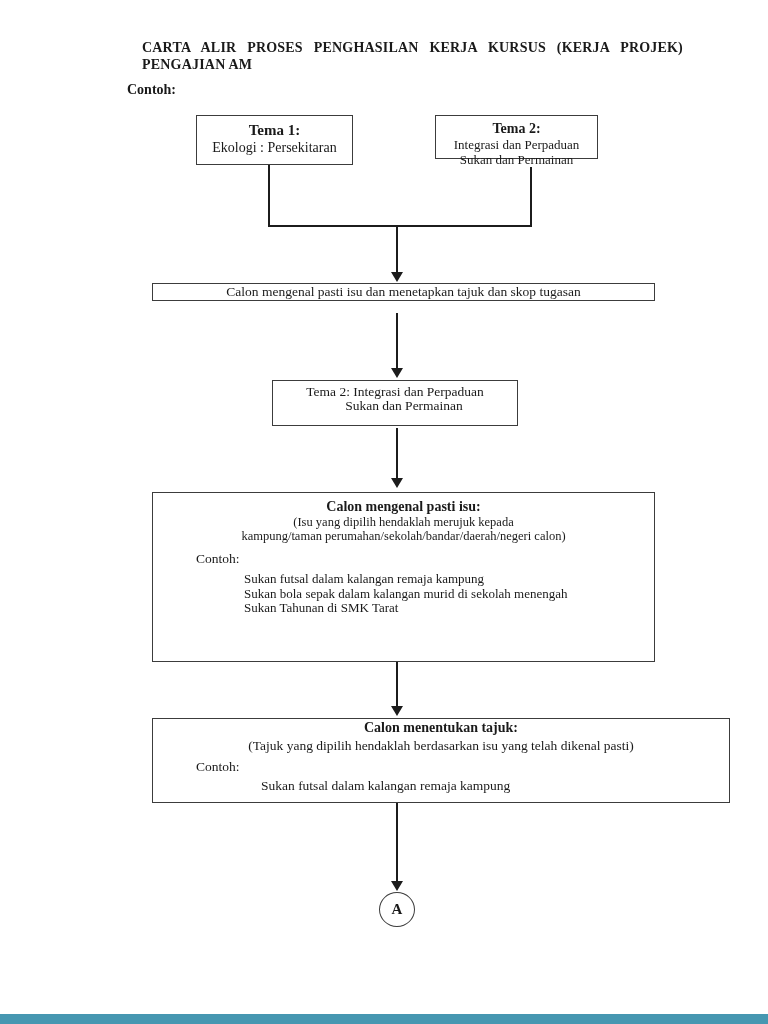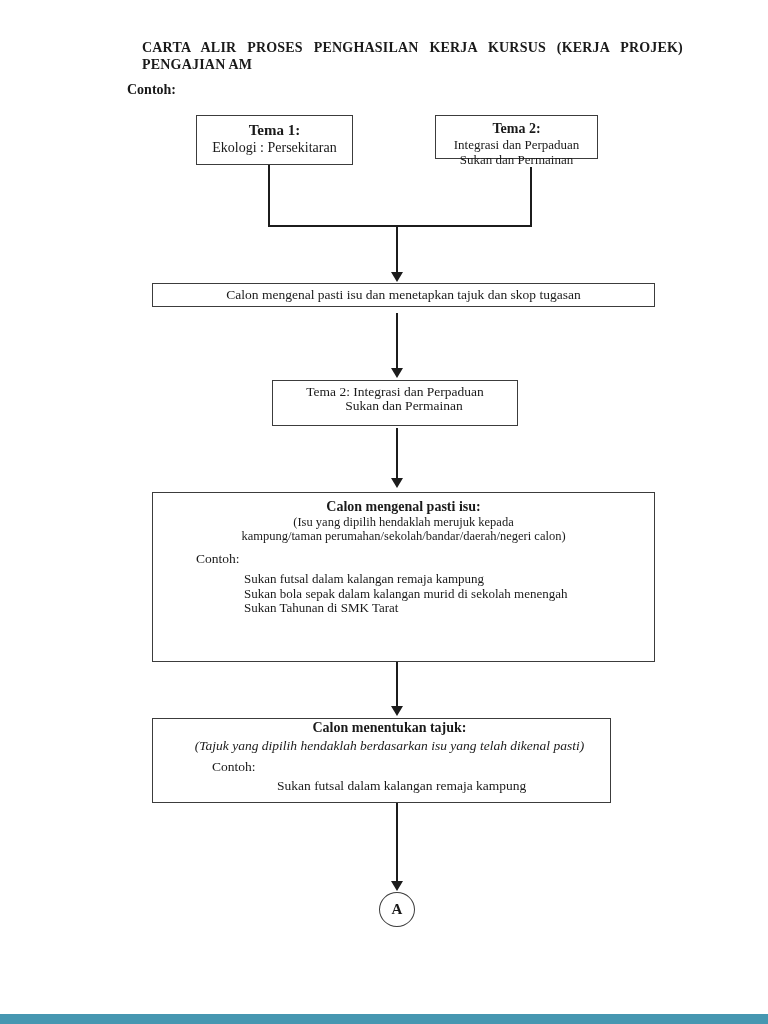--- a/index.html
+++ b/index.html
@@ -45,44 +45,44 @@
   .fbox .b-title { font-weight: bold; }
   
   .box-tema1 { left: 196px; top: 115px; width: 157px; height: 50px; padding-top: 5px; }
   .box-tema1 .b-title { font-size: 15px; line-height: 18px; }
   .box-tema1 .b-line  { font-size: 14px; line-height: 17px; }
   .box-tema2 { left: 435px; top: 115px; width: 163px; height: 44px; padding-top: 4px; }
   .box-tema2 .b-title { font-size: 14px; line-height: 17px; }
   .box-tema2 .b-line  { font-size: 13px; line-height: 15px; }
   
   .box-step1 {
-    left: 152px; top: 283px; width: 503px; height: 24px;
+    left: 152px; top: 283px; width: 503px; height: 18px;
     display: flex; align-items: center; justify-content: center;
     font-size: 13.5px;
   }
   
   .box-step2 { left: 272px; top: 380px; width: 246px; height: 46px; padding-top: 4px; }
   .box-step2 .b-title { font-size: 14px; line-height: 15px; }
   .box-step2 .b-line  { font-size: 13.5px; line-height: 14px; }
   .box-step2 .shift-r { padding-left: 18px; }
   
   .box-step3 { left: 152px; top: 492px; width: 503px; height: 170px; padding-top: 6px; }
   .box-step3 .b-title { font-size: 14px; line-height: 16px; }
   .box-step3 .b-note  { font-size: 12.5px; line-height: 14px; }
   .box-step3 .b-contoh {
     text-align: left; margin: 9px 0 0 43px;
     font-size: 13.5px; line-height: 14px;
   }
   .box-step3 .b-items { margin-top: 6px; text-align: left; }
   .box-step3 .b-item  { margin-left: 91px; font-size: 13px; line-height: 14.5px; }
   .box-step3 .b-item.wide { margin-left: 55px; }
   
-  .box-step4 { left: 152px; top: 718px; width: 459px; height: 85px; padding-top: 1px; padding-left: 16px; }
+  .box-step4 { left: 152px; top: 718px; width: 578px; height: 85px; padding-top: 1px; }
   .box-step4 .b-title { font-size: 14px; line-height: 15px; }
-  .box-step4 .b-note  { font-size: 13.5px; line-height: 16px; margin-top: 3px; font-style: italic; }
+  .box-step4 .b-note  { font-size: 13.5px; line-height: 16px; margin-top: 3px; }
   .box-step4 .b-contoh { text-align: left; margin: 5px 0 0 43px; font-size: 13.5px; line-height: 15px; }
   .box-step4 .b-example { text-align: left; margin: 4px 0 0 108px; font-size: 13.5px; line-height: 15px; }
   
   .vline { position: absolute; width: 2px; background: var(--line); }
   .hline { position: absolute; height: 2px; background: var(--line); }
   .ahead {
     position: absolute; width: 0; height: 0;
     border-left: 6px solid transparent;
     border-right: 6px solid transparent;
     border-top: 10px solid var(--line);

